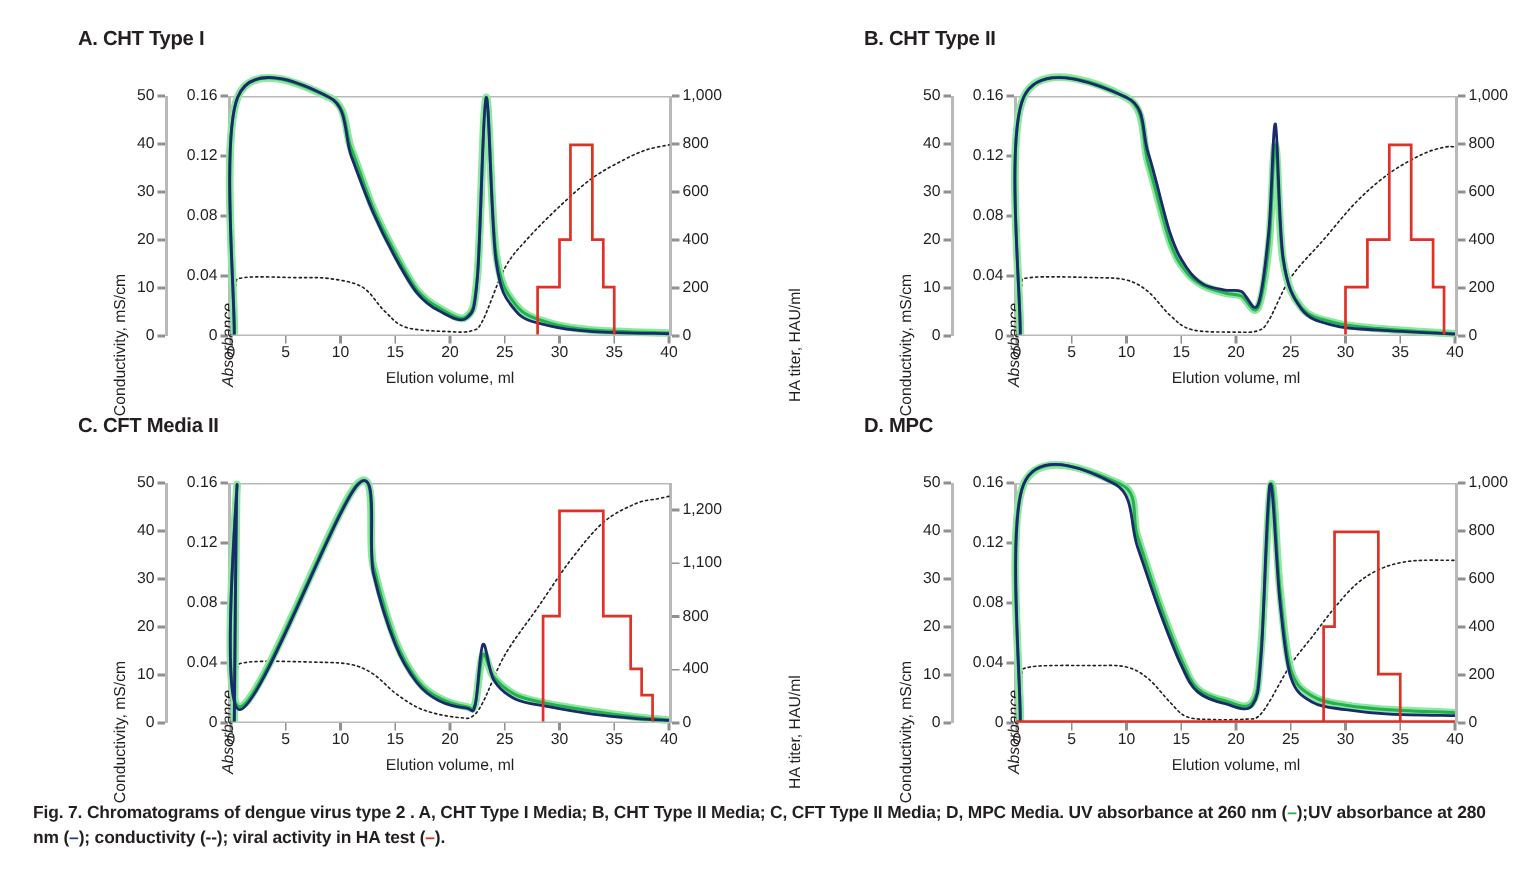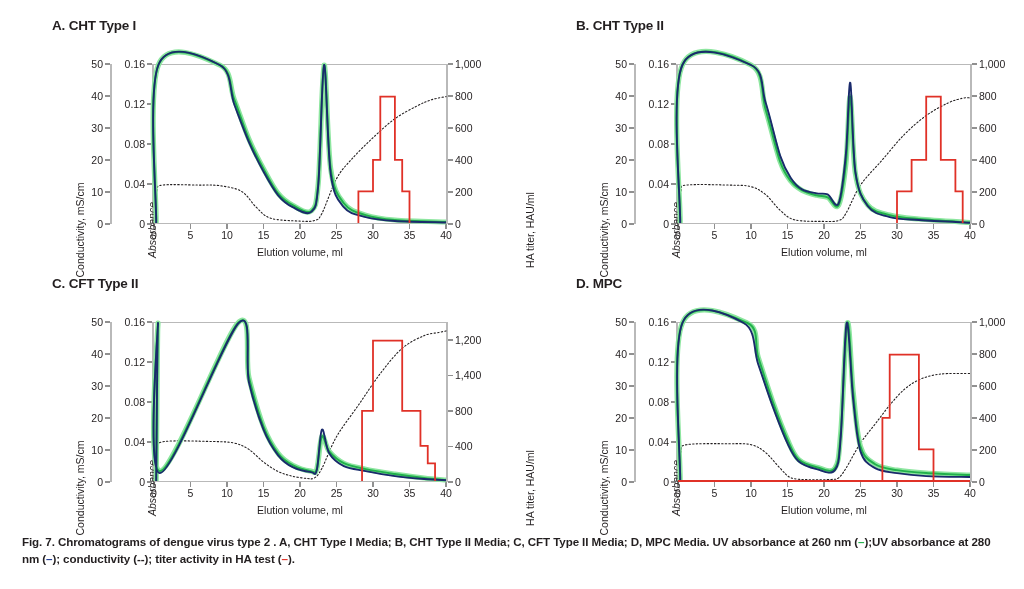--- a/index.html
+++ b/index.html
@@ -229,21 +229,21 @@
           <svg class="svgwrap" viewBox="0 0 292 160" preserveAspectRatio="none">
             <path d="M 0.00 160.00 C 0.49 154.67, 1.46 134.40, 2.92 128.00 C 4.38 121.60, 0.73 122.67, 8.76 121.60 C 16.79 120.53, 40.39 121.33, 51.10 121.60 C 61.81 121.87, 66.92 121.60, 73.00 123.20 C 79.08 124.80, 82.73 127.20, 87.60 131.20 C 92.47 135.20, 97.33 142.93, 102.20 147.20 C 107.07 151.47, 109.50 154.93, 116.80 156.80 C 124.10 158.67, 138.70 158.29, 146.00 158.40 C 153.30 158.51, 156.95 158.77, 160.60 157.44 C 164.25 156.11, 164.25 156.37, 167.90 150.40 C 171.55 144.43, 176.42 130.67, 182.50 121.60 C 188.58 112.53, 197.10 104.53, 204.40 96.00 C 211.70 87.47, 219.00 77.87, 226.30 70.40 C 233.60 62.93, 240.90 56.53, 248.20 51.20 C 255.50 45.87, 264.02 41.33, 270.10 38.40 C 276.18 35.47, 281.05 34.45, 284.70 33.60 C 288.35 32.75, 290.78 33.33, 292.00 33.28" fill="none" stroke="#231f20" stroke-width="1.1" stroke-dasharray="1.4 2.2" stroke-linecap="round"></path>
             <path d="M 2.19 160.00 C 2.55 133.33, -7.42 26.67, 4.38 0.00 C 16.18 -26.67, 59.13 -7.50, 73.00 0.00 C 86.87 7.50, 82.73 28.67, 87.60 45.00 C 92.47 61.33, 97.94 85.83, 102.20 98.00 C 106.46 110.17, 109.50 113.17, 113.15 118.00 C 116.80 122.83, 119.84 124.67, 124.10 127.00 C 128.36 129.33, 134.44 130.83, 138.70 132.00 C 142.96 133.17, 146.00 132.33, 149.65 134.00 C 153.30 135.67, 157.56 147.67, 160.60 142.00 C 163.64 136.33, 165.95 118.33, 167.90 100.00 C 169.85 81.67, 170.70 30.33, 172.28 32.00 C 173.86 33.67, 174.47 91.67, 177.39 110.00 C 180.31 128.33, 184.08 135.00, 189.80 142.00 C 195.52 149.00, 203.18 149.67, 211.70 152.00 C 220.22 154.33, 227.52 154.75, 240.90 156.00 C 254.28 157.25, 283.48 158.92, 292.00 159.50" fill="none" stroke="#8ee6a0" stroke-width="5.2" stroke-linejoin="round"></path>
             <path d="M 2.19 160.00 C 2.55 133.33, -7.42 26.67, 4.38 0.00 C 16.18 -26.67, 59.13 -7.50, 73.00 0.00 C 86.87 7.50, 82.73 28.67, 87.60 45.00 C 92.47 61.33, 97.94 85.83, 102.20 98.00 C 106.46 110.17, 109.50 113.17, 113.15 118.00 C 116.80 122.83, 119.84 124.67, 124.10 127.00 C 128.36 129.33, 134.44 130.83, 138.70 132.00 C 142.96 133.17, 146.00 132.33, 149.65 134.00 C 153.30 135.67, 157.56 147.67, 160.60 142.00 C 163.64 136.33, 165.95 118.33, 167.90 100.00 C 169.85 81.67, 170.70 30.33, 172.28 32.00 C 173.86 33.67, 174.47 91.67, 177.39 110.00 C 180.31 128.33, 184.08 135.00, 189.80 142.00 C 195.52 149.00, 203.18 149.67, 211.70 152.00 C 220.22 154.33, 227.52 154.75, 240.90 156.00 C 254.28 157.25, 283.48 158.92, 292.00 159.50" fill="none" stroke="#22b14c" stroke-width="2" stroke-linejoin="round"></path>
             <path d="M 2.19 160.00 C 2.55 133.33, -7.42 26.67, 4.38 0.00 C 16.18 -26.67, 59.13 -6.33, 73.00 0.00 C 86.87 6.33, 82.73 22.67, 87.60 38.00 C 92.47 53.33, 97.94 79.17, 102.20 92.00 C 106.46 104.83, 109.50 109.33, 113.15 115.00 C 116.80 120.67, 119.84 123.50, 124.10 126.00 C 128.36 128.50, 134.44 129.17, 138.70 130.00 C 142.96 130.83, 146.00 129.33, 149.65 131.00 C 153.30 132.67, 157.56 146.83, 160.60 140.00 C 163.64 133.17, 165.95 110.33, 167.90 90.00 C 169.85 69.67, 170.70 15.00, 172.28 18.00 C 173.86 21.00, 174.47 87.17, 177.39 108.00 C 180.31 128.83, 184.08 135.33, 189.80 143.00 C 195.52 150.67, 203.18 151.67, 211.70 154.00 C 220.22 156.33, 227.52 156.05, 240.90 157.00 C 254.28 157.95, 283.48 159.25, 292.00 159.70" fill="none" stroke="#1a2a6c" stroke-width="1.9" stroke-linejoin="round"></path>
             <path d="M 219.00 160.00 L 219.00 128.00 L 233.60 128.00 L 233.60 96.00 L 248.20 96.00 L 248.20 32.00 L 262.80 32.00 L 262.80 96.00 L 277.40 96.00 L 277.40 128.00 L 284.70 128.00 L 284.70 160.00" fill="none" stroke="#e03127" stroke-width="1.8"></path>
           </svg>
         </div>
       </div>
       <div class="panel">
-        <div class="panel-title">C. CFT Type II</div>
+        <div class="panel-title">C. CFT Media II</div>
         <div class="axis vax vax-cond"></div>
         <div class="axis vax vax-abs"></div>
         <div class="axis vax vax-ha"></div>
         <div class="tick tick-h" style="top: 205.25px; left: 59px;"></div>
         <div class="ticklabel tl-left" style="top: 206px; left: 2px; width: 55px;">0</div>
         <div class="tick tick-h" style="top: 173.25px; left: 59px;"></div>
         <div class="ticklabel tl-left" style="top: 174px; left: 2px; width: 55px;">10</div>
         <div class="tick tick-h" style="top: 141.25px; left: 59px;"></div>
         <div class="ticklabel tl-left" style="top: 142px; left: 2px; width: 55px;">20</div>
         <div class="tick tick-h" style="top: 109.25px; left: 59px;"></div>
@@ -262,21 +262,21 @@
         <div class="ticklabel tl-left" style="top: 86px; left: 44px; width: 55px;">0.12</div>
         <div class="tick tick-h" style="top: 45.25px; left: 101px;"></div>
         <div class="ticklabel tl-left" style="top: 46px; left: 44px; width: 55px;">0.16</div>
         <div class="tick tick-h" style="top: 205.25px; left: 401.5px;"></div>
         <div class="ticklabel tl-right" style="top: 206px; left: 409px;">0</div>
         <div class="tick tick-h" style="top: 169.694px; left: 401.5px;"></div>
         <div class="ticklabel tl-right" style="top: 170.444px; left: 409px;">400</div>
         <div class="tick tick-h" style="top: 134.139px; left: 401.5px;"></div>
         <div class="ticklabel tl-right" style="top: 134.889px; left: 409px;">800</div>
         <div class="tick tick-h" style="top: 98.5833px; left: 401.5px;"></div>
-        <div class="ticklabel tl-right" style="top: 99.3333px; left: 409px;">1,400</div>
+        <div class="ticklabel tl-right" style="top: 99.3333px; left: 409px;">1,100</div>
         <div class="tick tick-h" style="top: 63.0278px; left: 401.5px;"></div>
         <div class="ticklabel tl-right" style="top: 63.7778px; left: 409px;">1,200</div>
         <div class="xaxis-tick" style="left: 107.25px;"></div>
         <div class="ticklabel tl-x" style="left: 108px;">0</div>
         <div class="xaxis-tick" style="left: 143.75px;"></div>
         <div class="ticklabel tl-x" style="left: 144.5px;">5</div>
         <div class="xaxis-tick" style="left: 180.25px;"></div>
         <div class="ticklabel tl-x" style="left: 181px;">10</div>
         <div class="xaxis-tick" style="left: 216.75px;"></div>
         <div class="ticklabel tl-x" style="left: 217.5px;">15</div>
@@ -372,15 +372,15 @@
             <path d="M 2.19 160.00 C 2.55 133.33, -6.21 26.67, 4.38 0.00 C 14.96 -26.67, 53.05 -7.00, 65.70 0.00 C 78.35 7.00, 75.43 27.83, 80.30 42.00 C 85.17 56.17, 90.03 71.67, 94.90 85.00 C 99.77 98.33, 105.24 112.83, 109.50 122.00 C 113.76 131.17, 115.58 135.67, 120.45 140.00 C 125.32 144.33, 132.62 146.50, 138.70 148.00 C 144.78 149.50, 152.94 154.50, 156.95 149.00 C 160.96 143.50, 160.84 139.83, 162.79 115.00 C 164.74 90.17, 166.56 6.17, 168.63 0.00 C 170.70 -6.17, 172.89 56.33, 175.20 78.00 C 177.51 99.67, 178.85 118.50, 182.50 130.00 C 186.15 141.50, 191.02 143.33, 197.10 147.00 C 203.18 150.67, 210.48 150.67, 219.00 152.00 C 227.52 153.33, 236.03 154.33, 248.20 155.00 C 260.37 155.67, 284.70 155.83, 292.00 156.00" fill="none" stroke="#1a2a6c" stroke-width="1.9" stroke-linejoin="round"></path>
             <path d="M 0 160.00 L 292 160.00" fill="none" stroke="#e03127" stroke-width="1.8"></path>
             <path d="M 204.40 160.00 L 204.40 96.00 L 211.70 96.00 L 211.70 32.00 L 240.90 32.00 L 240.90 128.00 L 255.50 128.00 L 255.50 160.00" fill="none" stroke="#e03127" stroke-width="1.8"></path>
           </svg>
         </div>
       </div>
     </div>
 
   <div class="caption">
     <span>Fig. 7. Chromatograms of dengue virus type 2 . A, CHT Type I Media; B, CHT Type II Media; C, CFT Type II Media; D, MPC Media. UV absorbance at 260 nm</span>
-    <span>(</span><span class="dash d-green">–</span><span>);UV absorbance at 280 nm (</span><span class="dash d-blue">–</span><span>); conductivity (</span><span class="dash d-black">--</span><span>); titer activity in HA test (</span><span class="dash d-red">–</span><span>).</span>
+    <span>(</span><span class="dash d-green">–</span><span>);UV absorbance at 280 nm (</span><span class="dash d-blue">–</span><span>); conductivity (</span><span class="dash d-black">--</span><span>); viral activity in HA test (</span><span class="dash d-red">–</span><span>).</span>
   </div>
 </div>
 
 </body></html>

